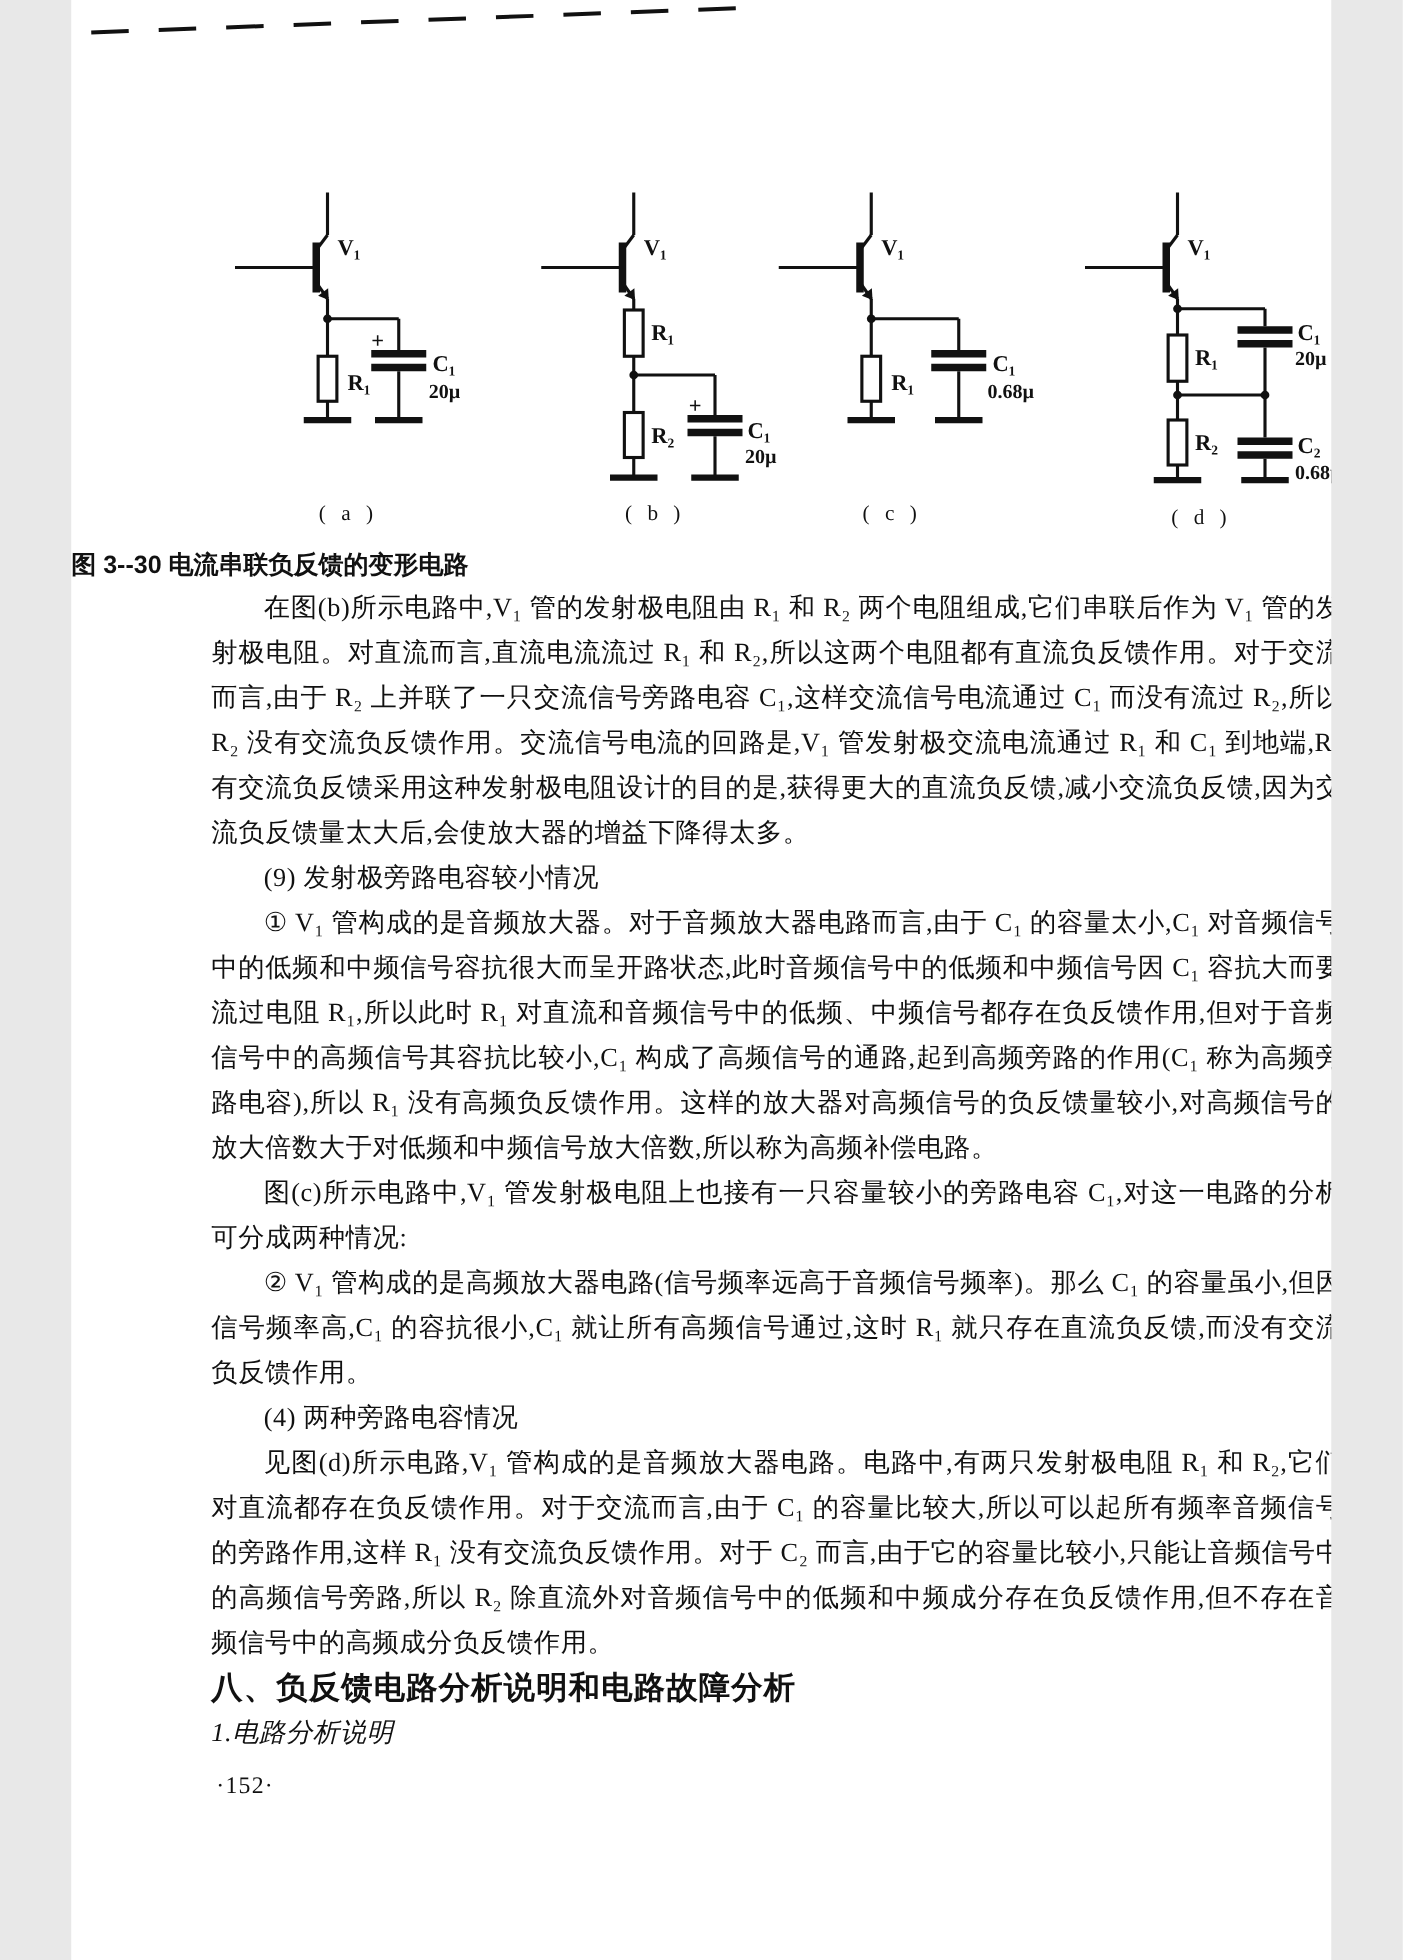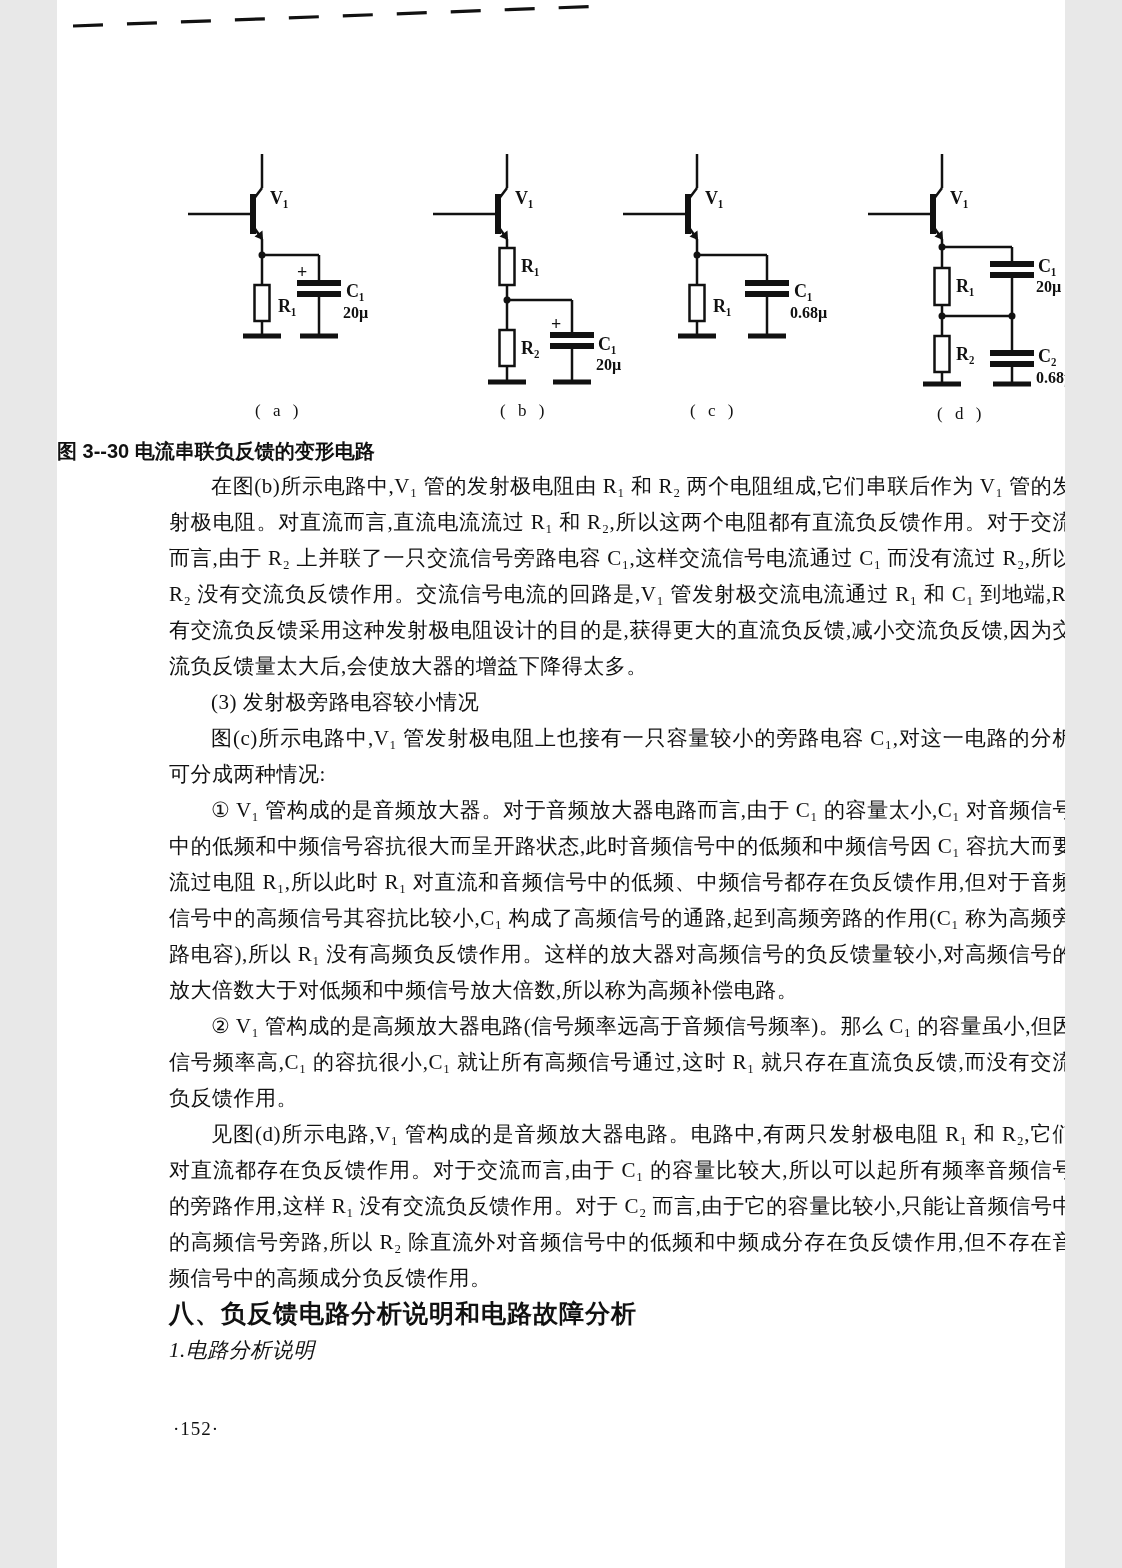--- a/index.html
+++ b/index.html
@@ -23,21 +23,21 @@
   }
   .body-text{
     position:absolute;top:468px;left:112px;width:905px;
     font-size:21px;line-height:36px;letter-spacing:0.5px;
     text-align:justify;
   }
   .body-text p{margin:0;text-indent:2em;}
   .section-heading{
     margin:26px 0 0 58px;text-indent:0 !important;
     font-size:25px;font-weight:bold;letter-spacing:1px;
-    font-family:Liberation Serif, serif;
+    font-family:Liberation Sans, sans-serif;
   }
   .sub-heading{
     margin:22px 0 0 60px;text-indent:0 !important;
     font-size:21px;
     font-style:italic;
   }
   .page-number{
     position:absolute;top:1418px;left:116px;
     font-size:19px;letter-spacing:1px;
   }
@@ -183,24 +183,25 @@
         <text x="979" y="243" font-size="16">0.68µ</text>
         <text x="880" y="279" font-size="17" class="fig-sub-label">( d )</text>
       </g>
     </g>
   </svg>
 
   <div class="caption">图 3--30  电流串联负反馈的变形电路</div>
 
   <div class="body-text">
     <p>在图(b)所示电路中,V₁ 管的发射极电阻由 R₁ 和 R₂ 两个电阻组成,它们串联后作为 V₁ 管的发射极电阻。对直流而言,直流电流流过 R₁ 和 R₂,所以这两个电阻都有直流负反馈作用。对于交流而言,由于 R₂ 上并联了一只交流信号旁路电容 C₁,这样交流信号电流通过 C₁ 而没有流过 R₂,所以 R₂ 没有交流负反馈作用。交流信号电流的回路是,V₁ 管发射极交流电流通过 R₁ 和 C₁ 到地端,R₁ 有交流负反馈采用这种发射极电阻设计的目的是,获得更大的直流负反馈,减小交流负反馈,因为交流负反馈量太大后,会使放大器的增益下降得太多。</p>
-    <p>(3) 发射极旁路电容较小情况</p>
+    <p>(9) 发射极旁路电容较小情况</p>
+    <p>① V₁ 管构成的是音频放大器。对于音频放大器电路而言,由于 C₁ 的容量太小,C₁ 对音频信号中的低频和中频信号容抗很大而呈开路状态,此时音频信号中的低频和中频信号因 C₁ 容抗大而要流过电阻 R₁,所以此时 R₁ 对直流和音频信号中的低频、中频信号都存在负反馈作用,但对于音频信号中的高频信号其容抗比较小,C₁ 构成了高频信号的通路,起到高频旁路的作用(C₁ 称为高频旁路电容),所以 R₁ 没有高频负反馈作用。这样的放大器对高频信号的负反馈量较小,对高频信号的放大倍数大于对低频和中频信号放大倍数,所以称为高频补偿电路。</p>
     <p>图(c)所示电路中,V₁ 管发射极电阻上也接有一只容量较小的旁路电容 C₁,对这一电路的分析可分成两种情况:</p>
-    <p>① V₁ 管构成的是音频放大器。对于音频放大器电路而言,由于 C₁ 的容量太小,C₁ 对音频信号中的低频和中频信号容抗很大而呈开路状态,此时音频信号中的低频和中频信号因 C₁ 容抗大而要流过电阻 R₁,所以此时 R₁ 对直流和音频信号中的低频、中频信号都存在负反馈作用,但对于音频信号中的高频信号其容抗比较小,C₁ 构成了高频信号的通路,起到高频旁路的作用(C₁ 称为高频旁路电容),所以 R₁ 没有高频负反馈作用。这样的放大器对高频信号的负反馈量较小,对高频信号的放大倍数大于对低频和中频信号放大倍数,所以称为高频补偿电路。</p>
     <p>② V₁ 管构成的是高频放大器电路(信号频率远高于音频信号频率)。那么 C₁ 的容量虽小,但因信号频率高,C₁ 的容抗很小,C₁ 就让所有高频信号通过,这时 R₁ 就只存在直流负反馈,而没有交流负反馈作用。</p>
+    <p>(4) 两种旁路电容情况</p>
     <p>见图(d)所示电路,V₁ 管构成的是音频放大器电路。电路中,有两只发射极电阻 R₁ 和 R₂,它们对直流都存在负反馈作用。对于交流而言,由于 C₁ 的容量比较大,所以可以起所有频率音频信号的旁路作用,这样 R₁ 没有交流负反馈作用。对于 C₂ 而言,由于它的容量比较小,只能让音频信号中的高频信号旁路,所以 R₂ 除直流外对音频信号中的低频和中频成分存在负反馈作用,但不存在音频信号中的高频成分负反馈作用。</p>
 
     <p class="section-heading">八、负反馈电路分析说明和电路故障分析</p>
     <p class="sub-heading">1.电路分析说明</p>
   </div>
 
   <div class="page-number">·152·</div>
 
 </div>
 

